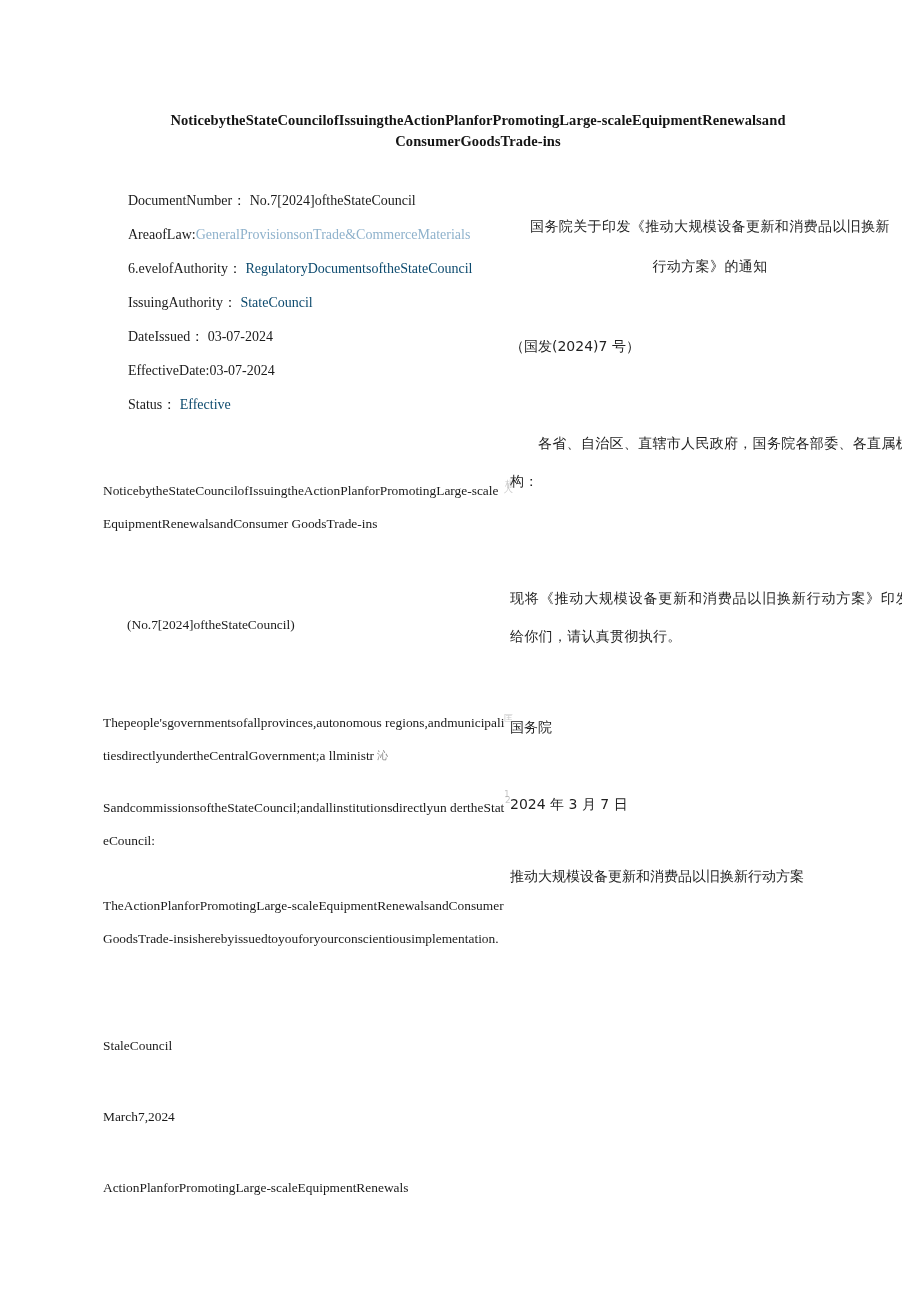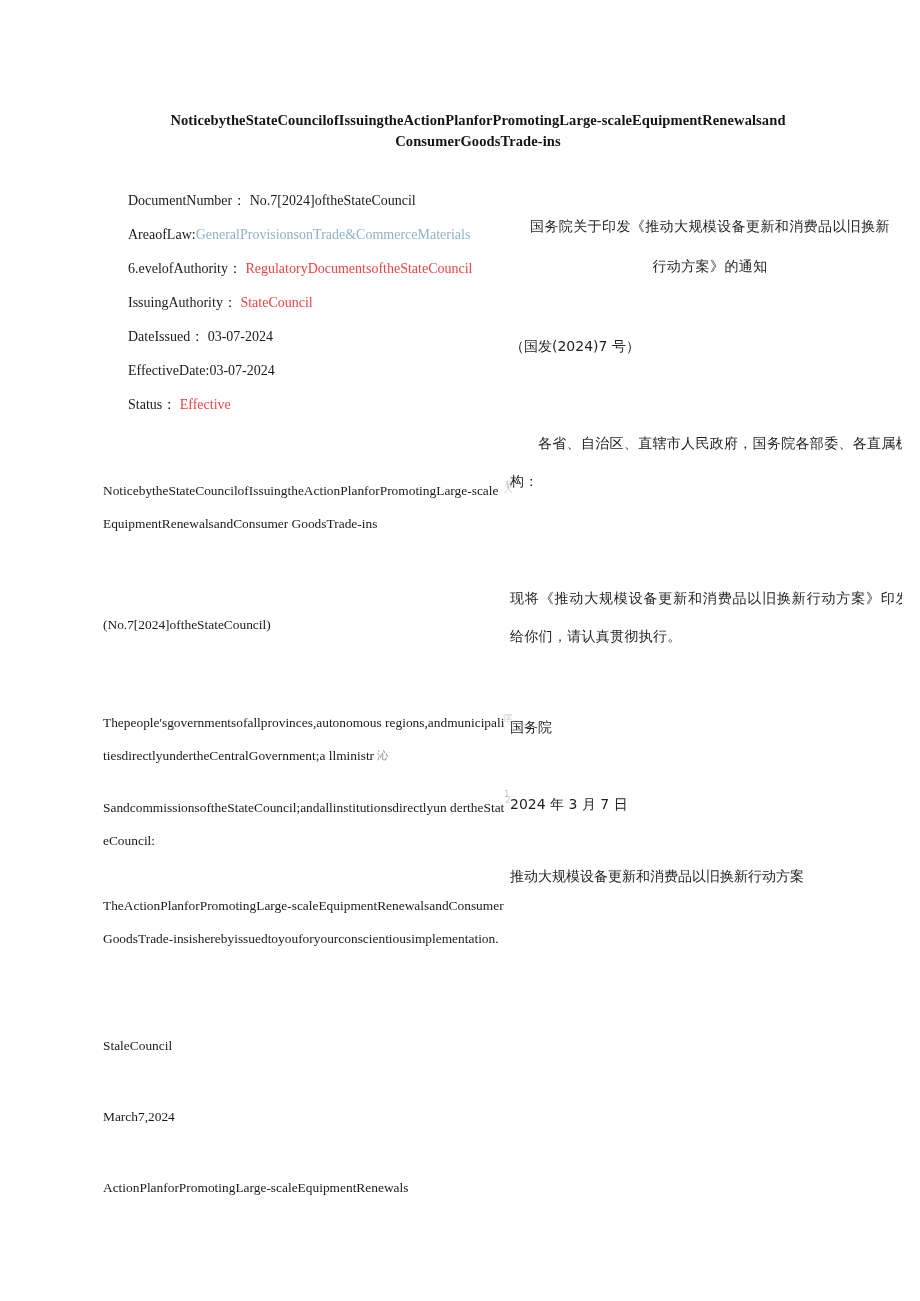--- a/index.html
+++ b/index.html
@@ -64,21 +64,21 @@
 
   .meta-value {
     color: #1a1a1a;
   }
 
   .meta-value.link {
     color: #8fb2cc;
   }
 
   .meta-value.link-strong {
-    color: #ef4444;
+    color: #0c4a6e;
   }
 
   
   .en-block {
     position: absolute;
     left: 85px;
     width: 402px;
     font-size: 13.4px;
     line-height: 33px;
     color: #1a1a1a;
@@ -175,21 +175,21 @@
       <li class="meta-row">
         <span class="meta-label">Status：</span>
         <span class="meta-value link-strong">Effective</span>
       </li>
 
     </ul>
   </div>
 
   <div class="en-block" style="top:474px;">NoticebytheStateCouncilofIssuingtheActionPlanforPromotingLarge-scaleEquipmentRenewalsandConsumer GoodsTrade-ins</div>
 
-  <div class="en-block" style="top:608px;">(No.7[2024]oftheStateCouncil)</div>
+  <div class="en-block" style="top:608px;margin-left:24px;">(No.7[2024]oftheStateCouncil)</div>
 
   <div class="en-block" style="top:706px;"><span>Thepeople'sgovernmentsofallprovinces,autonomous regions,andmunicipalitiesdirectlyundertheCentralGovernment;a llministr</span><span class="en-artifact">沁</span></div>
 
   <div class="en-block" style="top:791px;">SandcommissionsoftheStateCouncil;andallinstitutionsdirectlyun dertheStateCouncil:</div>
 
   <div class="en-block" style="top:889px;">TheActionPlanforPromotingLarge-scaleEquipmentRenewalsandConsumerGoodsTrade-insisherebyissuedtoyouforyourconscientiousimplementation.</div>
 
   <div class="en-block" style="top:1029px;">StaleCouncil</div>
 
   <div class="en-block" style="top:1100px;">March7,2024</div>

